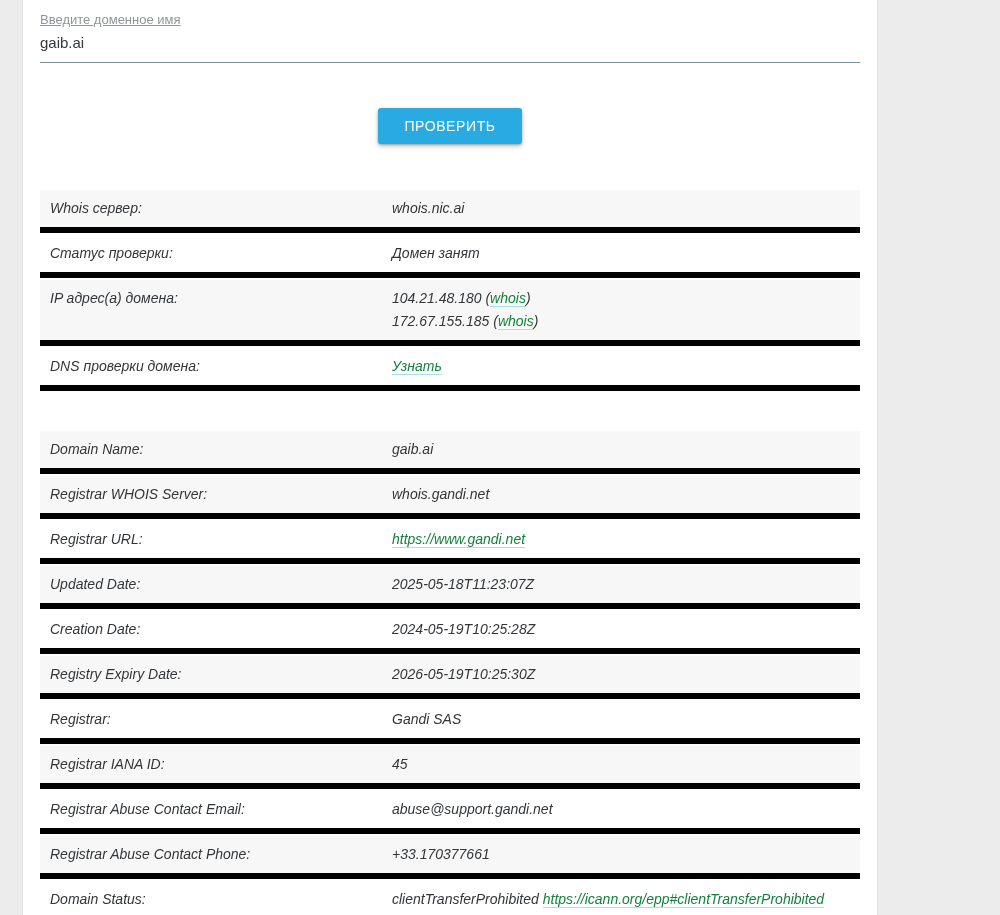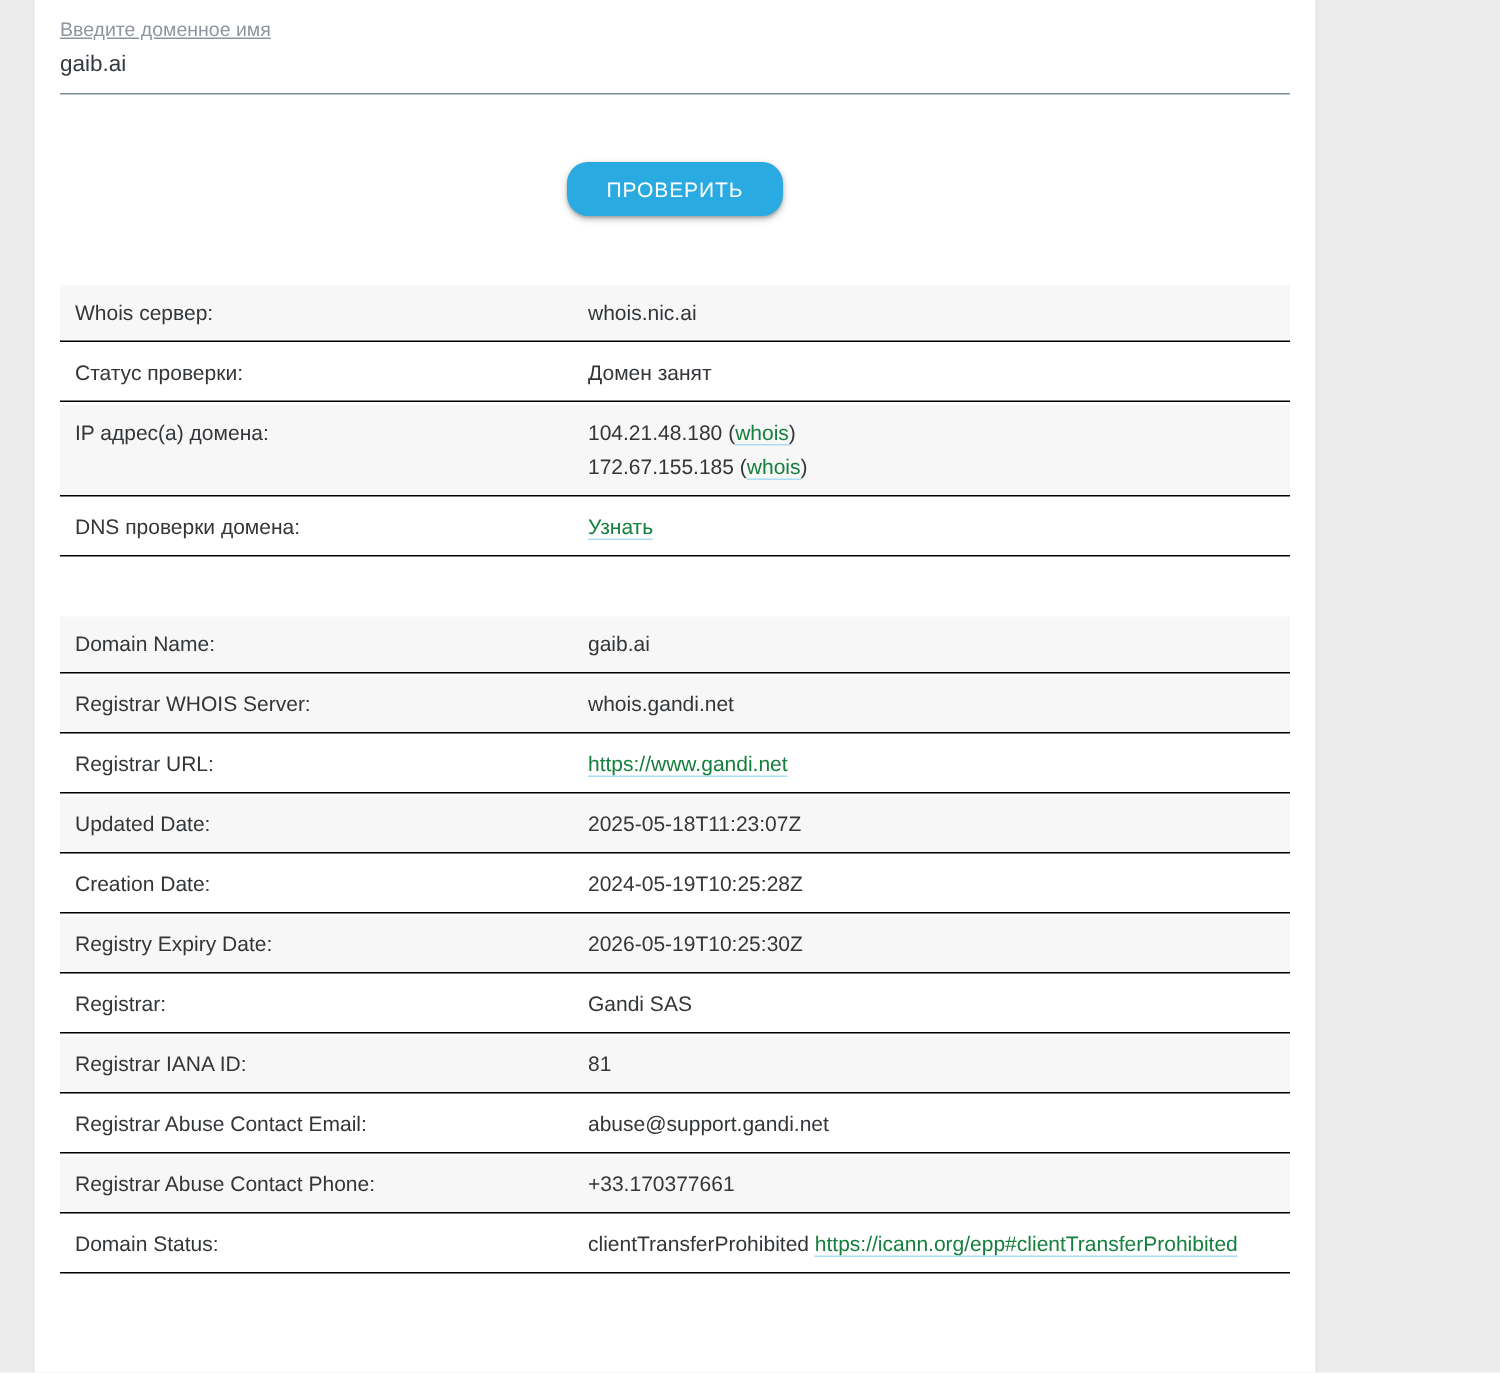--- a/index.html
+++ b/index.html
@@ -38,21 +38,21 @@
     font-family: "Liberation Sans", sans-serif;
     font-size: 15px;
     color: #35393d;
     background: transparent;
   }
   .btn-row { text-align: center; margin-top: 45px; height: 36px; }
   .check-btn {
     background: #29abe2;
     color: #ffffff;
     border: none;
-    border-radius: 14px;
+    border-radius: 3px;
     padding: 0 26px;
     height: 36px;
     font-family: "Liberation Sans", sans-serif;
     font-size: 14px;
     letter-spacing: 0.6px;
     box-shadow: 0 2px 5px rgba(0,0,0,0.26), 0 1px 2px rgba(0,0,0,0.18);
     cursor: pointer;
   }
   
   table.whois {
@@ -61,22 +61,23 @@
     border-spacing: 0 2px;
     font-size: 14px;
     color: #333639;
   }
   table.whois-summary { margin-top: 44px; }
   table.whois-details { margin-top: 36px; }
   table.whois td {
     padding: 7px 10px;
     line-height: 23px;
     vertical-align: top;
-    border-bottom: 1px solid #000000;
+    border-bottom: 6px solid #000000;
     background: #ffffff;
+    font-style: italic;
   }
   table.whois tr.shaded td { background: #f7f7f7; }
   td.cell-label { width: 310px; }
   td.cell-value {}
   a.val-link {
     color: #15803d;
     text-decoration: none;
     border-bottom: 1px solid #aadcf4;
     cursor: pointer;
   }
@@ -165,21 +166,21 @@
         </tr>
         <tr class="">
           <td class="cell-label">Registrar:</td>
           <td class="cell-value">
             <span class="val-line"><span>Gandi SAS</span></span>
           </td>
         </tr>
         <tr class="shaded">
           <td class="cell-label">Registrar IANA ID:</td>
           <td class="cell-value">
-            <span class="val-line"><span>81</span></span>
+            <span class="val-line"><span>45</span></span>
           </td>
         </tr>
         <tr class="">
           <td class="cell-label">Registrar Abuse Contact Email:</td>
           <td class="cell-value">
             <span class="val-line"><span>abuse@support.gandi.net</span></span>
           </td>
         </tr>
         <tr class="shaded">
           <td class="cell-label">Registrar Abuse Contact Phone:</td>

